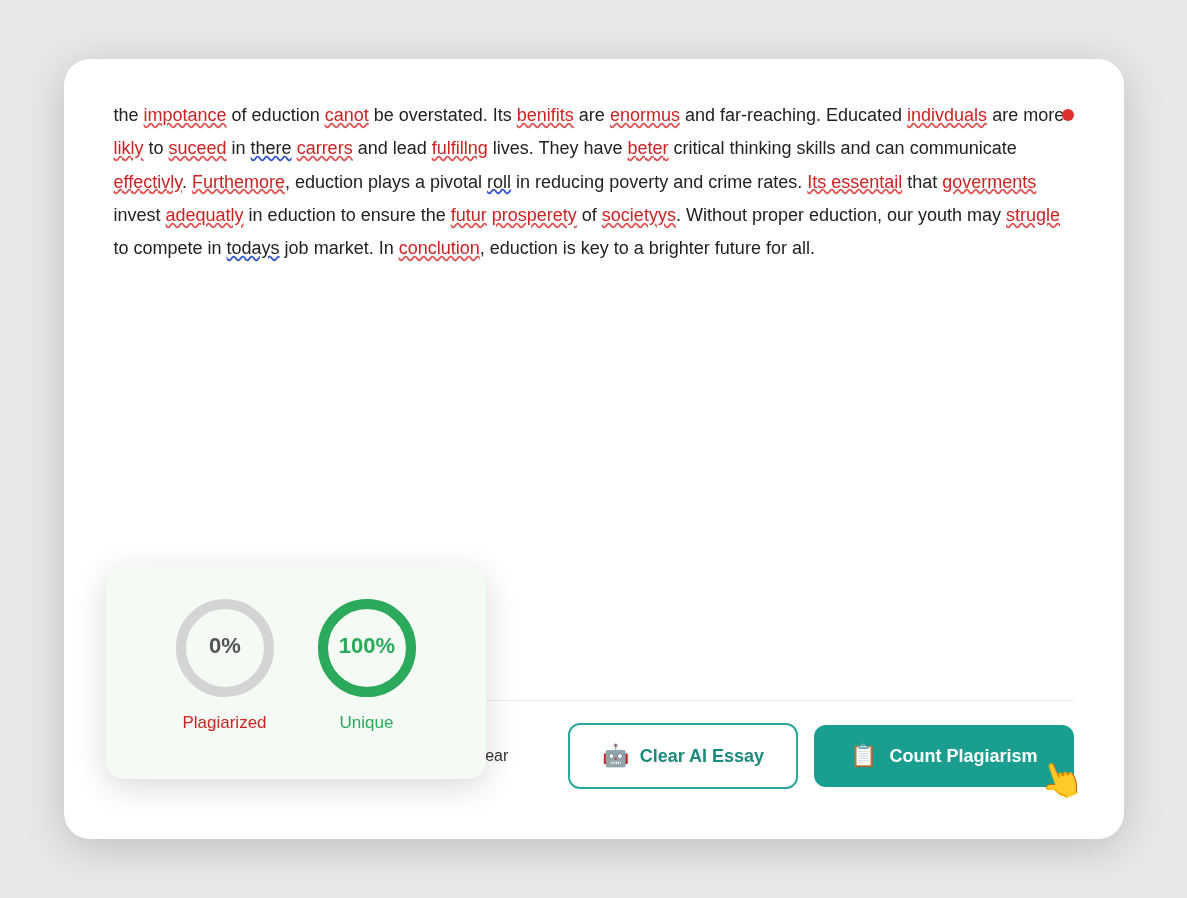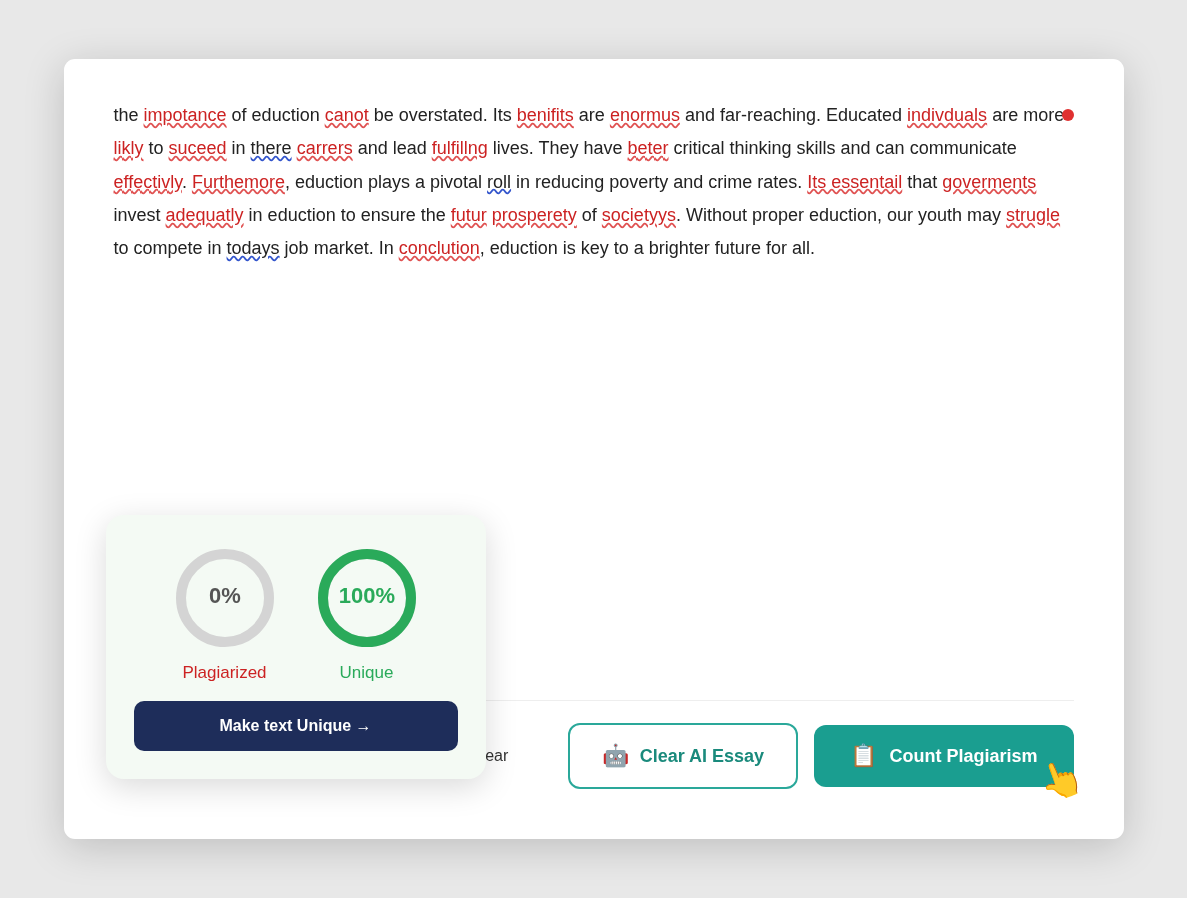--- a/index.html
+++ b/index.html
@@ -8,21 +8,21 @@
       font-family: -apple-system, BlinkMacSystemFont, 'Segoe UI', sans-serif;
       display: flex;
       align-items: center;
       justify-content: center;
       min-height: 898px;
       width: 1187px;
     }
 
     .main-card {
       background: #fff;
-      border-radius: 11px;
+      border-radius: 26px;
       box-shadow: 0 8px 40px rgba(0,0,0,0.18);
       width: 1060px;
       min-height: 780px;
       position: relative;
       padding: 40px 50px 40px 50px;
       display: flex;
       flex-direction: column;
     }
 
     .text-area {
@@ -279,16 +279,15 @@
       <div class="circle-wrap">
         <svg class="circle-svg" viewBox="0 0 110 110">
           <circle cx="55" cy="55" r="44" fill="none" stroke="#e0e0e0" stroke-width="10"></circle>
           <circle cx="55" cy="55" r="44" fill="none" stroke="#2aaa5a" stroke-width="10" stroke-dasharray="276.5 276.5" stroke-dashoffset="0" stroke-linecap="round" transform="rotate(-90 55 55)"></circle>
           <text x="55" y="60" text-anchor="middle" font-size="22" font-weight="bold" fill="#2aaa5a">100%</text>
         </svg>
         <span class="circle-label label-green">Unique</span>
       </div>
     </div>
 
-    <button class="make-unique-btn">Make text Unique →</button>
   </div>
 
 </div>
 
 </body></html>

